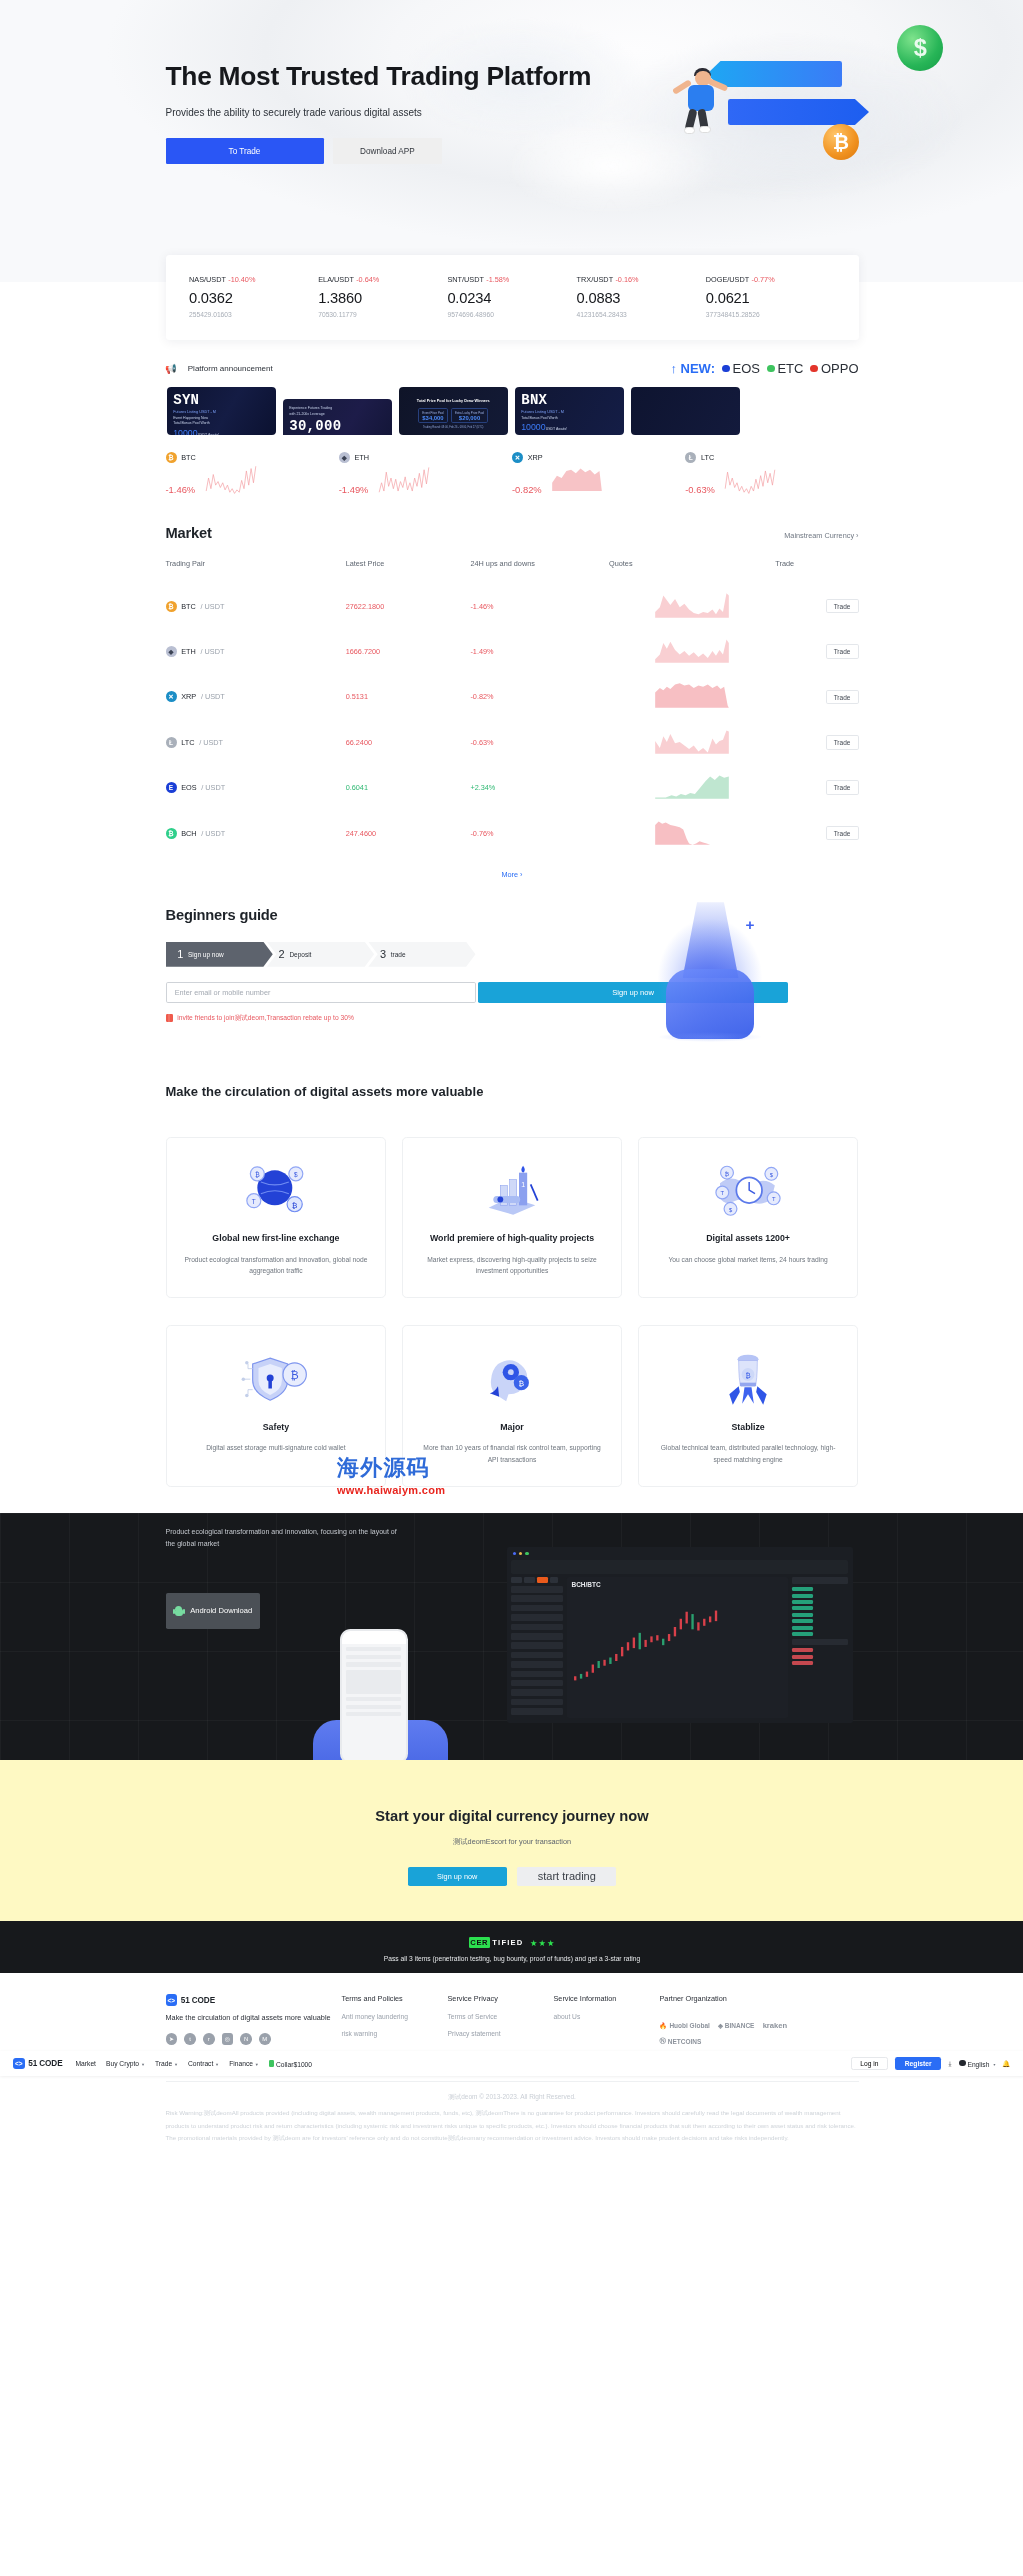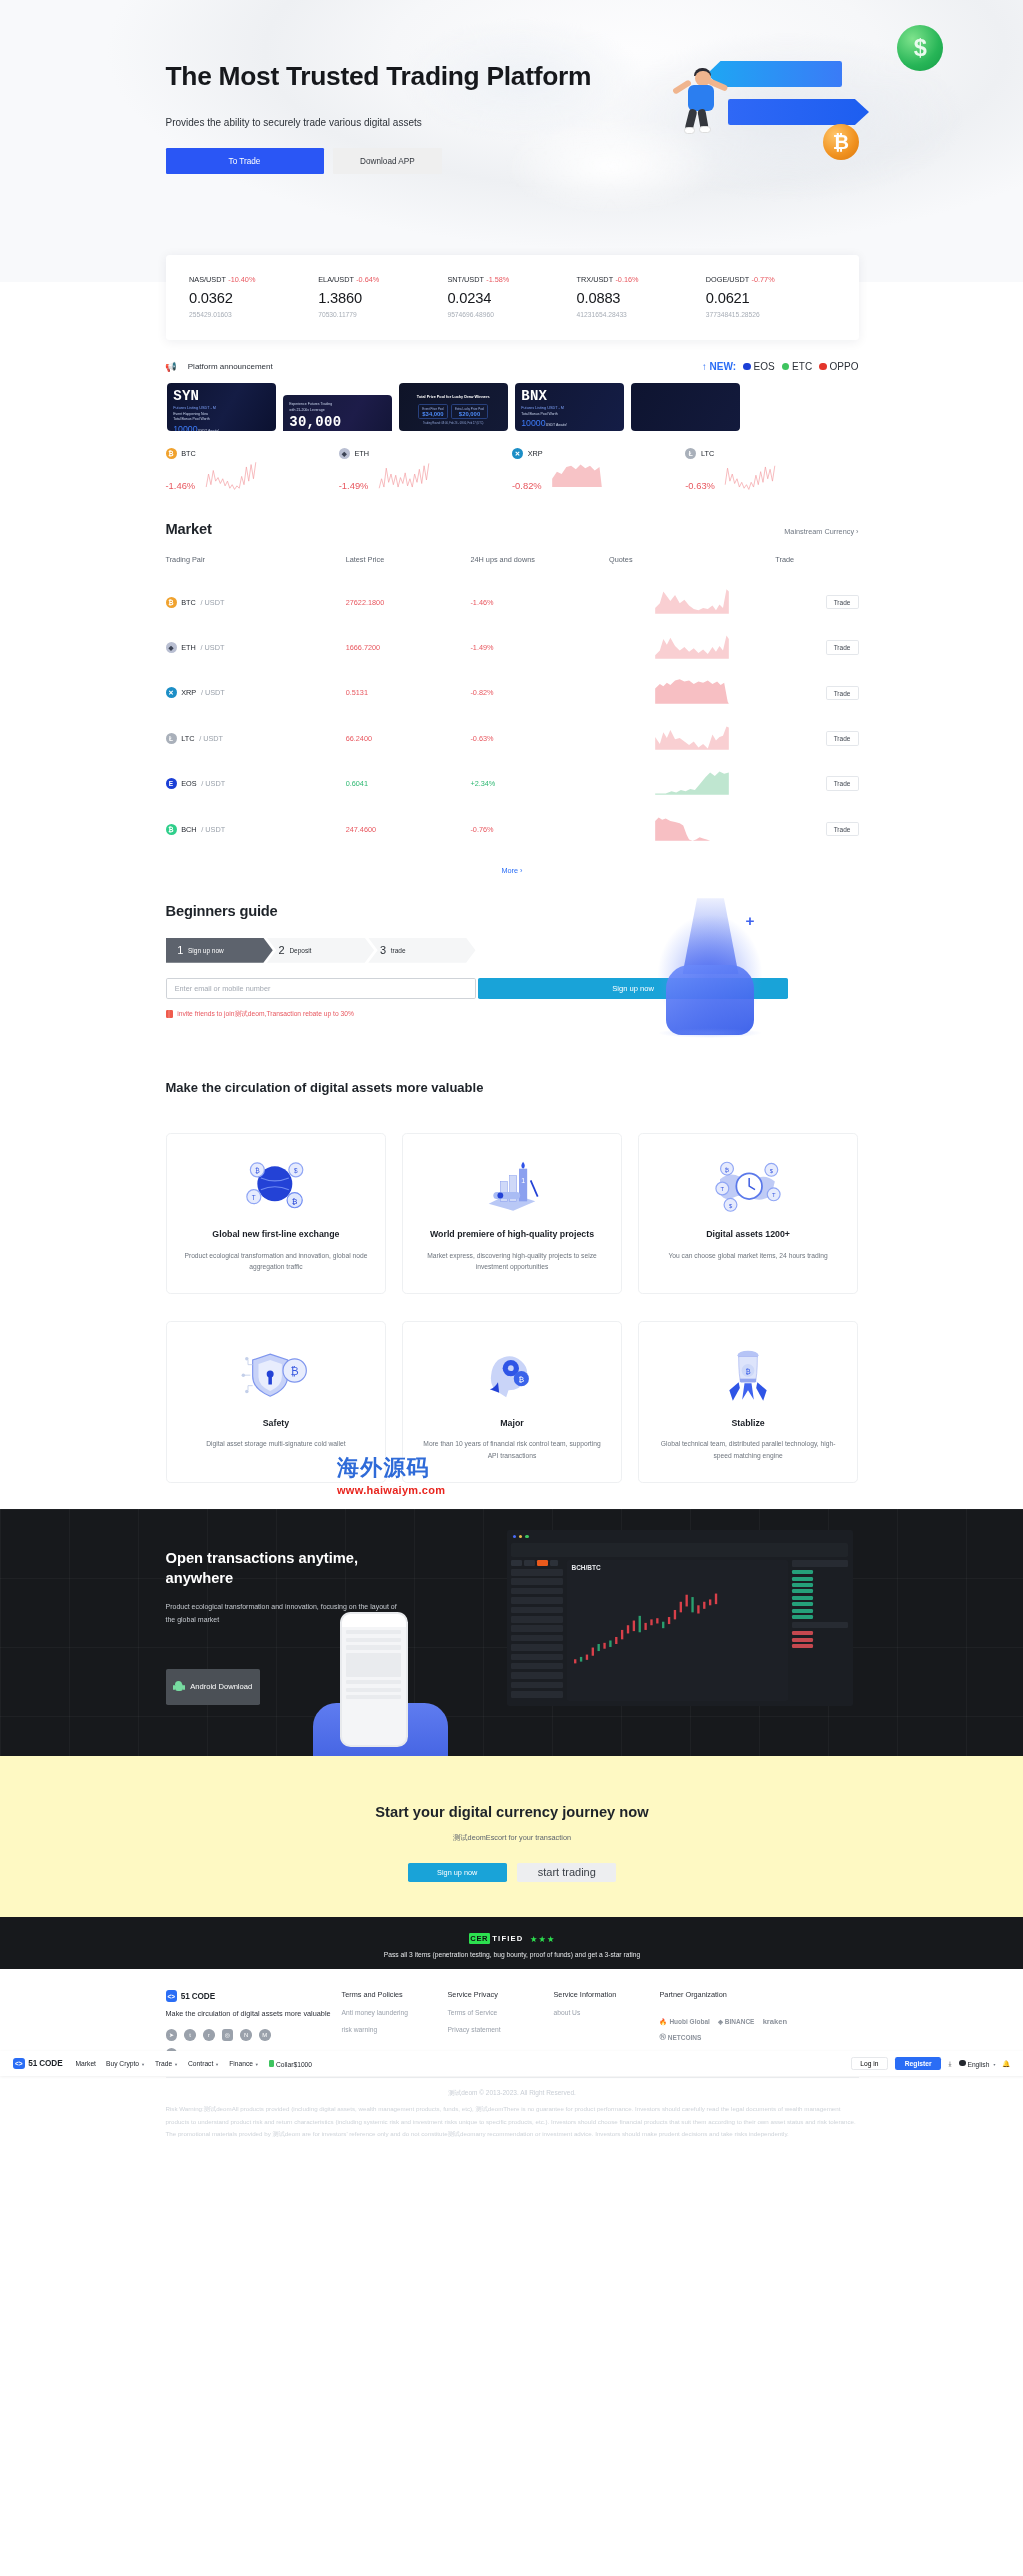--- a/index.html
+++ b/index.html
@@ -25,21 +25,21 @@
   .hero-swirl {
     position: absolute; left: 376px; top: 17.6px; width: 587px; height: 247px;
     background:
       radial-gradient(153px 70px at 40% 60%, rgba(255,255,255,.95), rgba(255,255,255,0) 70%),
       radial-gradient(247px 117px at 70% 40%, rgba(228,232,238,.9), rgba(255,255,255,0) 72%),
       radial-gradient(176px 88px at 25% 25%, rgba(236,240,245,.85), rgba(255,255,255,0) 70%);
     filter: blur(1.2px);
   }
   .hero-inner { position: relative; padding-top: 62px; }
   .hero-title { font-size: 26.4px; line-height: 1.1; font-weight: 700; letter-spacing: -0.3px; color: #16181c; }
-  .hero-sub { margin-top: 26px; font-size: 10px; color: #2c3138; }
+  .hero-sub { margin-top: 16px; font-size: 10px; color: #2c3138; }
   .hero-btns { margin-top: 20px; display: flex; gap: 9.4px; }
   .btn-primary {
     width: 158px; height: 26.4px; background: #2a56f5; color: #fff;
     border: none; border-radius: 1.2px; font-size: 8.2px; cursor: pointer;
     font-family: inherit;
   }
   .btn-grey {
     width: 109px; height: 26.4px; background: #efefef; color: #32363d;
     border: none; border-radius: 1.2px; font-size: 8.2px; cursor: pointer;
     font-family: inherit;
@@ -85,21 +85,21 @@
   .tick { flex: 1; }
   .tick-head { font-size: 7.3px; color: #1f242c; white-space: nowrap; }
   .tick-chg { color: #e8575f; margin-left: 2.3px; }
   .tick-price { margin-top: 5.9px; font-size: 14.7px; font-weight: 400; color: #16181c; letter-spacing: -0.2px; }
   .tick-vol { margin-top: 5.3px; font-size: 6.7px; color: #a7adb6; }
 
   
   .ann { display: flex; align-items: center; padding: 21px 0 10.6px; }
   .ann-ico { color: #2a6df5; font-size: 9.4px; margin-right: 10.6px; }
   .ann-txt { font-size: 8px; color: #2b3038; }
-  .ann-right { margin-left: auto; display: flex; align-items: center; gap: 7px; font-size: 10px; }
+  .ann-right { margin-left: auto; display: flex; align-items: center; gap: 7px; font-size: 13px; }
   .ann-new { color: #2a6df5; font-weight: 700; }
   .coin-pill { display: inline-flex; align-items: center; gap: 2.9px; color: #2b3038; }
   .cdot { width: 7.6px; height: 7.6px; border-radius: 50%; display: inline-block; }
 
   
   .banners { display: flex; gap: 7px; overflow: hidden; height: 48px; padding-left: 1.2px; }
   .bn { flex: 0 0 109px; height: 48px; border-radius: 4.1px; position: relative; overflow: hidden;
         color: #fff; padding: 5.3px 6.5px; font-size: 4.1px; }
   .bn1 { background: linear-gradient(120deg,#0d1330,#141c44 55%,#0b1130); }
   .bn2 { background: linear-gradient(120deg,#151a3a,#1d1c49 60%,#121536); margin-top: 12px; }
@@ -736,21 +736,20 @@
         </svg>
       </div>
       <div class="card-h">Stablize</div>
       <div class="card-p">Global technical team, distributed parallel technology, high-speed matching engine</div>
     </div>
   </div>
 </div>
 
 <section class="dark">
   <div class="dark-inner">
-    <div class="dk-title">Open transactions anytime, anywhere</div>
     <div class="dk-sub">Product ecological transformation and innovation, focusing on the layout of the global market</div>
     <button class="android-btn">
       <span class="droid">
         <span class="droid-h"></span>
           <span class="droid-b"></span>
           <span class="droid-l"></span>
           <span class="droid-r"></span>
       </span>
       <span>Android Download</span>
     </button>

